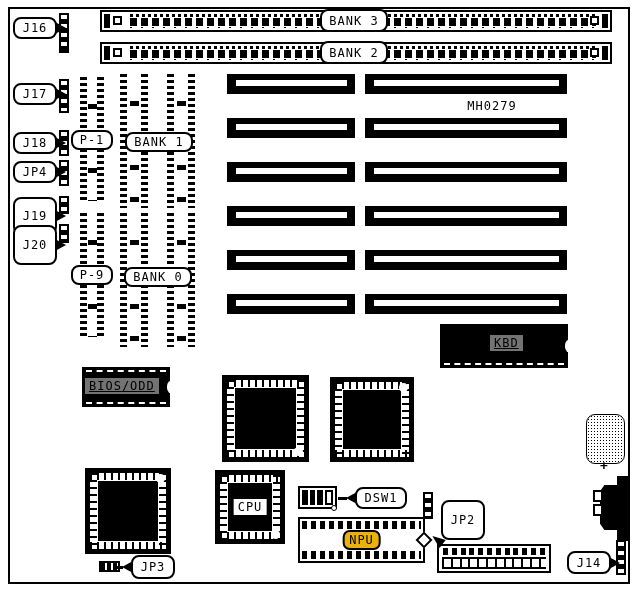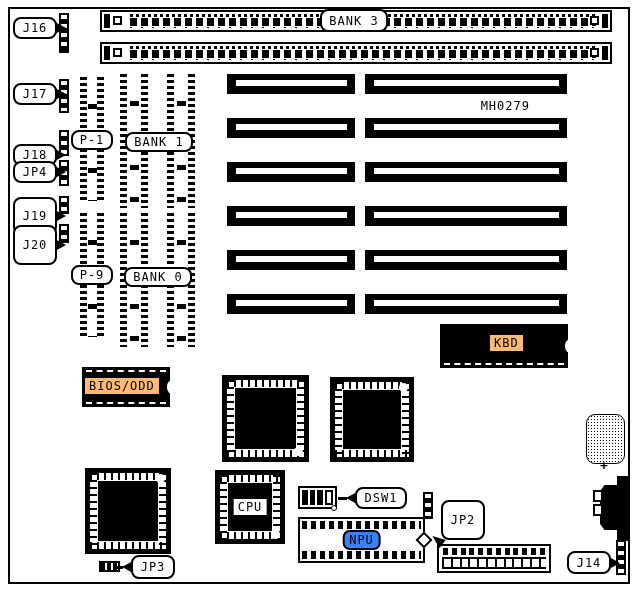--- a/index.html
+++ b/index.html
@@ -79,34 +79,34 @@
       repeating-linear-gradient(to bottom,#000 0 2px,transparent 2px 7px) 100% 0 / 7px 100% no-repeat; }
   .qfp .core { position:absolute; inset:13px; background:#000; }
   .qfp .dot { position:absolute; width:9px; height:9px; border-radius:50%; background:#fff; }
   .chip-tag { position:absolute; left:50%; top:50%; transform:translate(-50%,-50%);
     background:#fff; color:#000; font-size:12px; letter-spacing:1px; padding:1px 4px; z-index:3; }
 
   
   .blackchip { position:absolute; background:#000; }
   .blackchip .dash-t { position:absolute; left:4px; right:4px; top:3px; border-top:2px dashed #fff; }
   .blackchip .dash-b { position:absolute; left:4px; right:4px; bottom:3px; border-top:2px dashed #fff; }
-  .blackchip .tag { position:absolute; background:#fdba74; color:#000; font-size:12px;
-    letter-spacing:1px; padding:1px 4px; white-space:nowrap; }
+  .blackchip .tag { position:absolute; background:#737373; color:#000; font-size:12px;
+    letter-spacing:1px; padding:1px 4px; white-space:nowrap;text-decoration:underline; }
   .blackchip .notch { position:absolute; right:-3px; top:50%; transform:translateY(-50%);
     width:6px; height:14px; background:#fff; border-radius:6px 0 0 6px; }
 
   
   .npu { position:absolute; box-sizing:border-box; border:2px solid #000; background:#fff; }
   .npu .teeth-t, .npu .teeth-b { position:absolute; left:2px; right:2px; height:8px;
     background:repeating-linear-gradient(to right,#000 0 5px,#fff 5px 9px); }
   .npu .teeth-t { top:2px; } .npu .teeth-b { bottom:2px; }
   .npu .notch { position:absolute; right:-7px; top:50%; width:12px; height:12px;
     transform:translateY(-50%) rotate(45deg); background:#fff; border:2px solid #000; box-sizing:border-box; }
   .npu .tag { position:absolute; left:50%; top:50%; transform:translate(-50%,-50%);
-    background:#3b82f6; border:2px solid #000; border-radius:7px; font-size:12px;
+    background:#eab308; border:2px solid #000; border-radius:7px; font-size:12px;
     letter-spacing:1px; padding:1px 5px; }
 
   
   .dsw { position:absolute; box-sizing:border-box; border:2px solid #000; background:#fff;
     display:flex; align-items:stretch; gap:2px; padding:2px; }
   .dsw .cell { width:7px; background:#000; }
   .dsw .cell.off { background:#fff; border:2px solid #000; box-sizing:border-box; width:9px; }
   .dsw::after { content:""; position:absolute; right:-2px; bottom:-4px; width:4px; height:4px;
     border:1px solid #000; border-radius:50%; background:#fff; }
 
@@ -147,34 +147,37 @@
   <div class="simm" style="left:100px;top:42px;width:512px;height:22px">
     <div class="endL"></div>
     <div class="hookL"></div>
     <div class="teeth"></div>
     <div class="hookR"></div>
     <div class="endR"></div>
   </div>
   <div class="boxlabel" style="left:320px;top:9px;width:68px;height:23px">
     <span>BANK 3</span>
   </div>
+  <div class="boxlabel" style="left:320px;top:41px;width:68px;height:23px">
+    <span>BANK 2</span>
+  </div>
 
   <div class="callout" style="left:13px;top:17px;width:44px;height:22px">
     <span>J16</span>
     <span class="tail-right"></span>
   </div>
   <div class="vjump" style="left:59px;top:13px;width:10px;height:40px"></div>
 
   <div class="callout" style="left:13px;top:83px;width:44px;height:22px">
     <span>J17</span>
     <span class="tail-right"></span>
   </div>
   <div class="vjump" style="left:59px;top:79px;width:10px;height:34px"></div>
 
-  <div class="callout" style="left:13px;top:144px;width:44px;height:22px">
+  <div class="callout" style="left:13px;top:132px;width:44px;height:22px">
     <span>J18</span>
     <span class="tail-right"></span>
   </div>
   <div class="vjump" style="left:59px;top:130px;width:10px;height:26px"></div>
 
   <div class="callout" style="left:13px;top:161px;width:44px;height:22px">
     <span>JP4</span>
     <span class="tail-right"></span>
   </div>
   <div class="vjump" style="left:59px;top:160px;width:10px;height:26px"></div>
@@ -242,21 +245,21 @@
   <div class="slot" style="left:365px;top:206px;width:202px;height:20px">
       <div class="bar"></div>
     </div>
   <div class="slot" style="left:365px;top:250px;width:202px;height:20px">
       <div class="bar"></div>
     </div>
   <div class="slot" style="left:365px;top:294px;width:202px;height:20px">
       <div class="bar"></div>
     </div>
 
-  <div class="partnum" style="left:430px;top:99px;width:100px;text-align:right">MH0279</div>
+  <div class="partnum" style="left:442px;top:99px;width:100px;text-align:center">MH0279</div>
 
   <div class="blackchip" style="left:440px;top:324px;width:128px;height:44px">
     <div class="tag" style="left:50px;top:11px">KBD</div>
     <div class="dash-b"></div>
     <div class="notch"></div>
   </div>
 
   <div class="blackchip" style="left:82px;top:367px;width:88px;height:40px">
     <div class="dash-t"></div>
     <div class="dash-b"></div>

